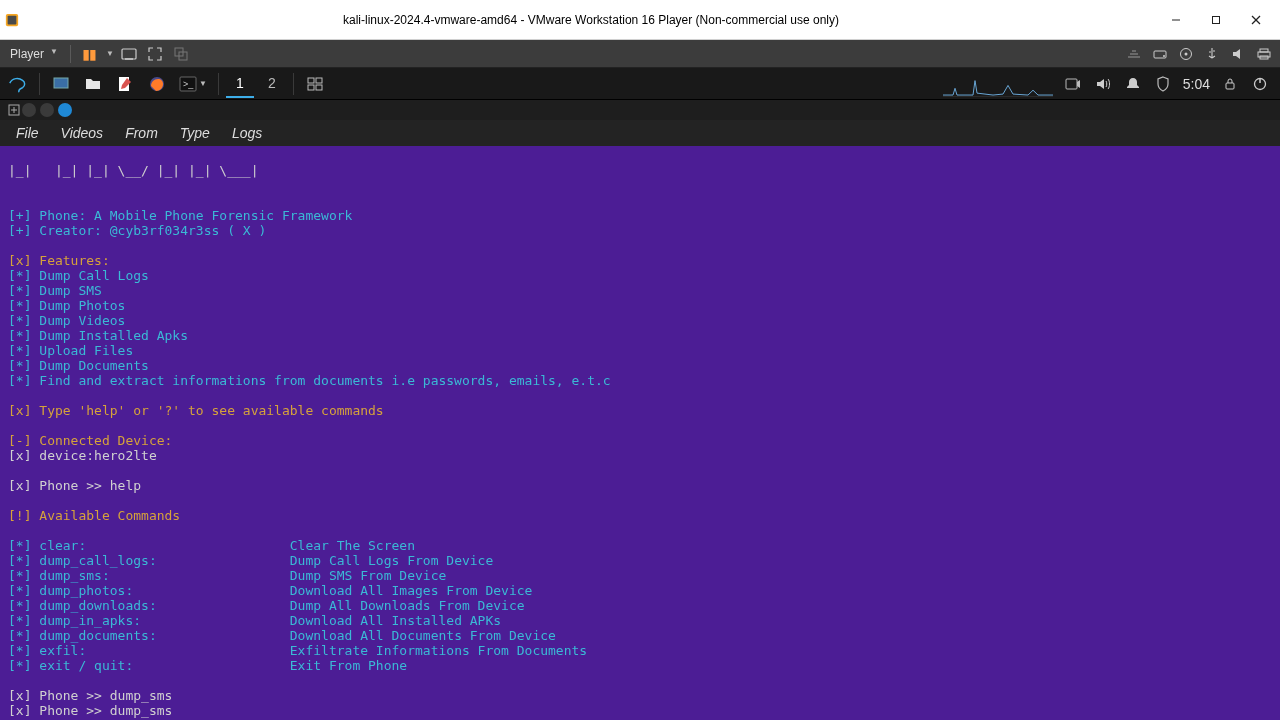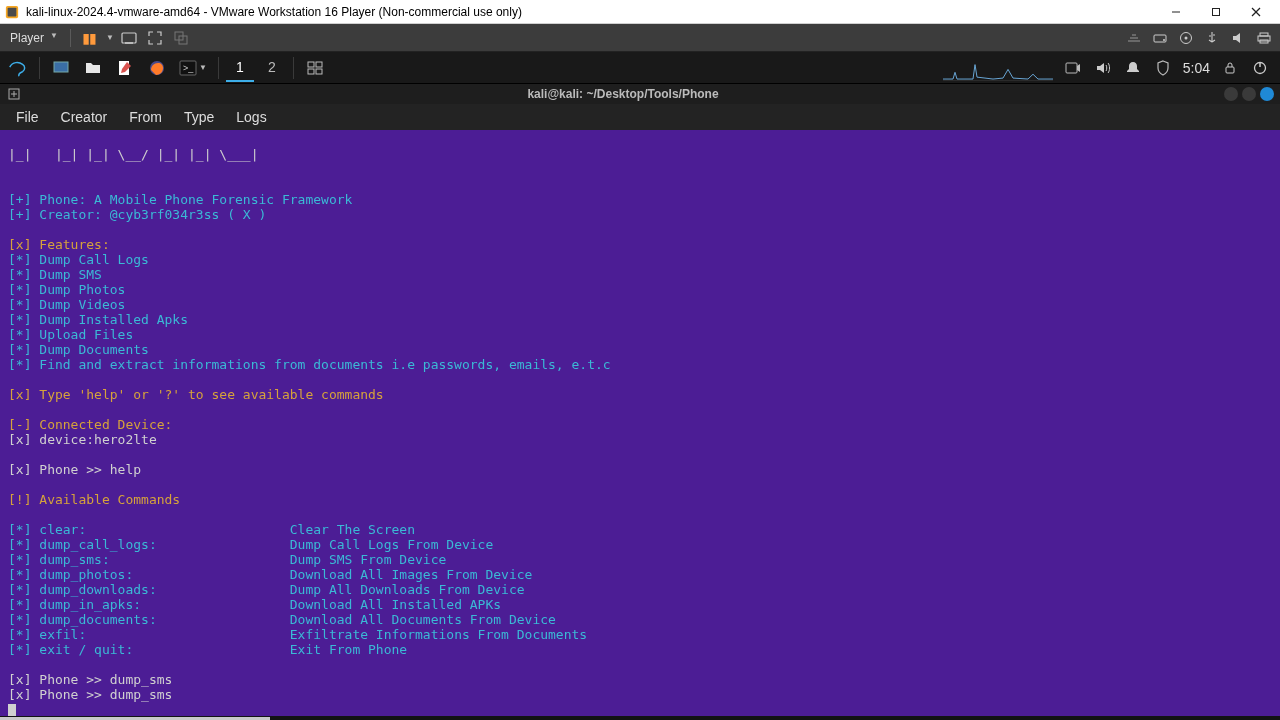--- a/index.html
+++ b/index.html
@@ -8,28 +8,29 @@
   height: 720px;
   font-family: "Segoe UI", Arial, sans-serif;
   font-size: 13px;
   background: #1a1a1a;
   overflow: hidden;
   user-select: none;
 }
 
 
 .win-titlebar {
-  height: 24px;
+  height: 40px;
   background: #fff;
   display: flex;
   align-items: center;
   padding: 0 4px;
   font-size: 12px;
   color: #000;
   border-bottom: 1px solid #d0d0d0;
+  text-align: center;
 }
 .win-titlebar .app-icon {
   width: 16px; height: 16px;
   margin-right: 6px;
   display:flex; align-items:center; justify-content:center;
 }
 .win-titlebar .title-text { flex:1; }
 .win-controls { display:flex; }
 .win-btn {
   width: 40px; height: 22px;
@@ -121,20 +122,21 @@
 .term-winbtn.close { background:#1f89d6; }
 
 
 .term-menubar {
   height:26px;
   background:#232323;
   display:flex;
   align-items:center;
   gap:2px;
   padding:0 6px;
+  font-style:italic;
 }
 .menu-item {
   padding:3px 10px;
   color:#ddd; font-size:14px;
   cursor:pointer; border-radius:2px;
 }
 
 
 .term-body {
   background:#4c1d95;
@@ -361,31 +363,30 @@
 </div>
 
 <div class="term-titlebar">
   <div class="term-tab-icon">
       <svg width="12" height="12" viewBox="0 0 12 12">
         <rect x="1" y="1" width="10" height="10" fill="none" stroke="#aaa"></rect>
         <line x1="3" y1="6" x2="9" y2="6" stroke="#aaa"></line>
         <line x1="6" y1="3" x2="6" y2="9" stroke="#aaa"></line>
       </svg>
     </div>
-  <div class="term-title">kali@kali: ~/Desktop/Tools/Phone</div>
   <div class="term-winbtns">
     <div class="term-winbtn"></div>
     <div class="term-winbtn"></div>
     <div class="term-winbtn close"></div>
   </div>
 </div>
 
 <div class="term-menubar">
   <div class="menu-item">File</div>
-  <div class="menu-item">Creator</div>
+  <div class="menu-item">Videos</div>
   <div class="menu-item">From</div>
   <div class="menu-item">Type</div>
   <div class="menu-item">Logs</div>
 </div>
 
 <div class="term-body">
 <span class="c-white">|_|   |_| |_| \__/ |_| |_| \___|</span>
 
 
 <span class="c-cyan">[+]</span><span class="c-cyan"> Phone: A Mobile Phone Forensic Framework</span>

